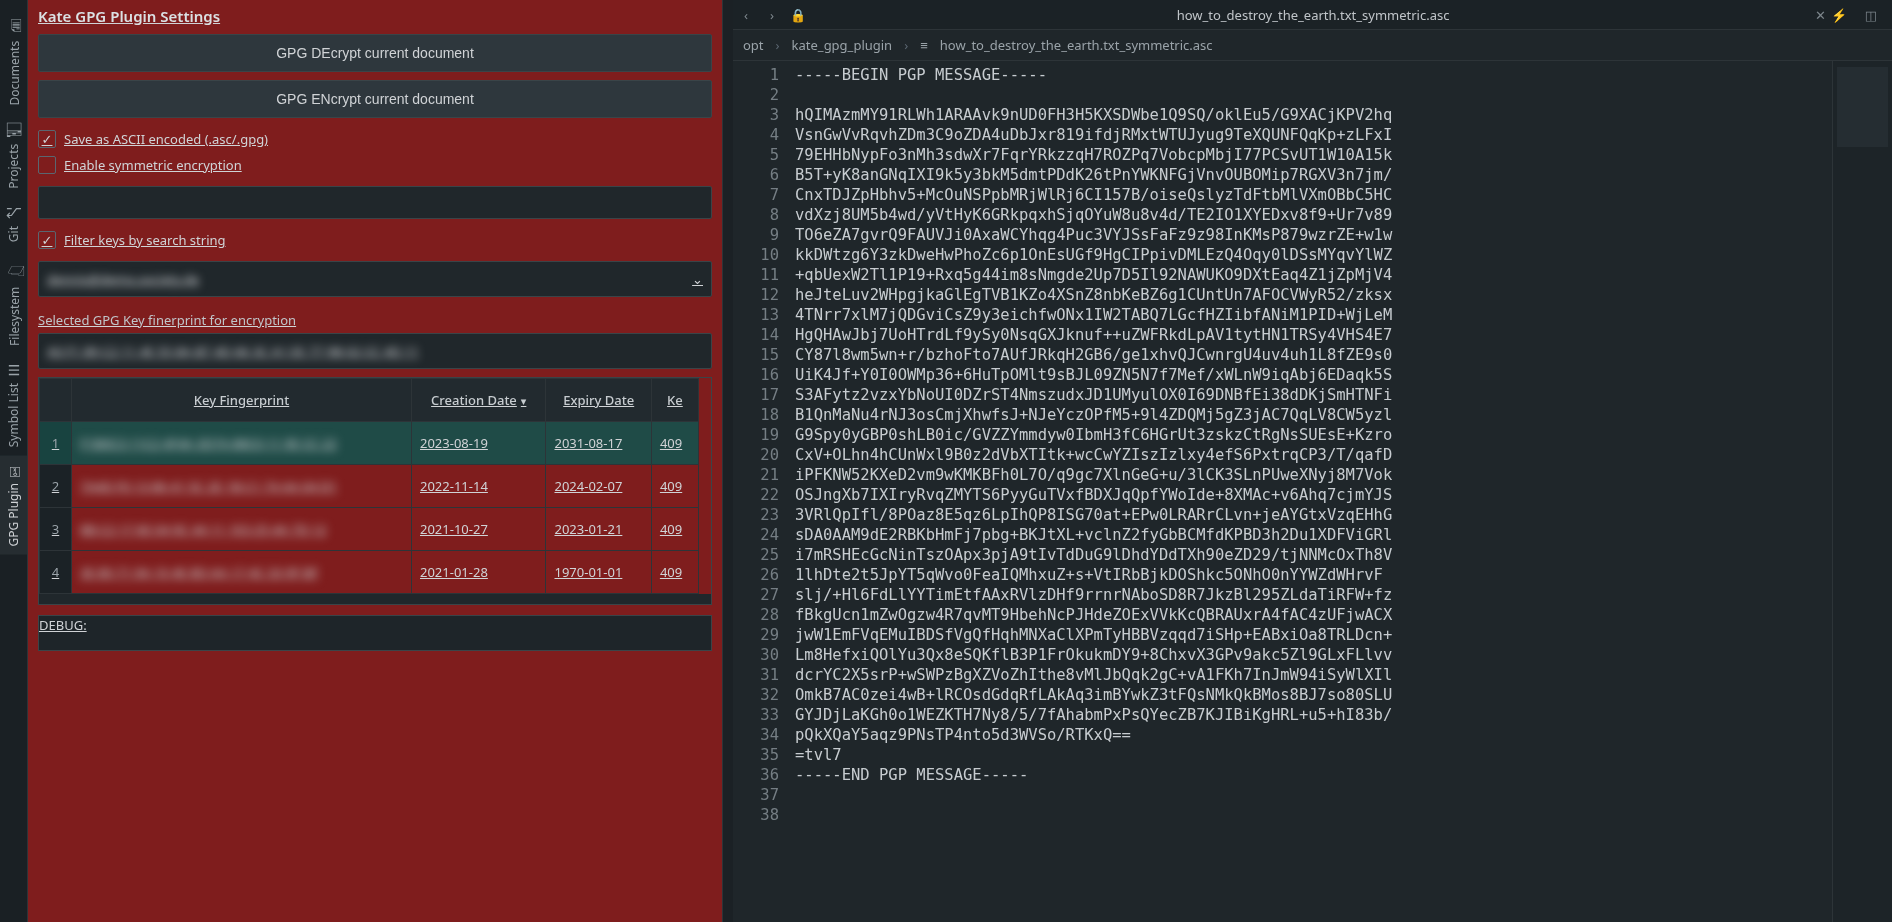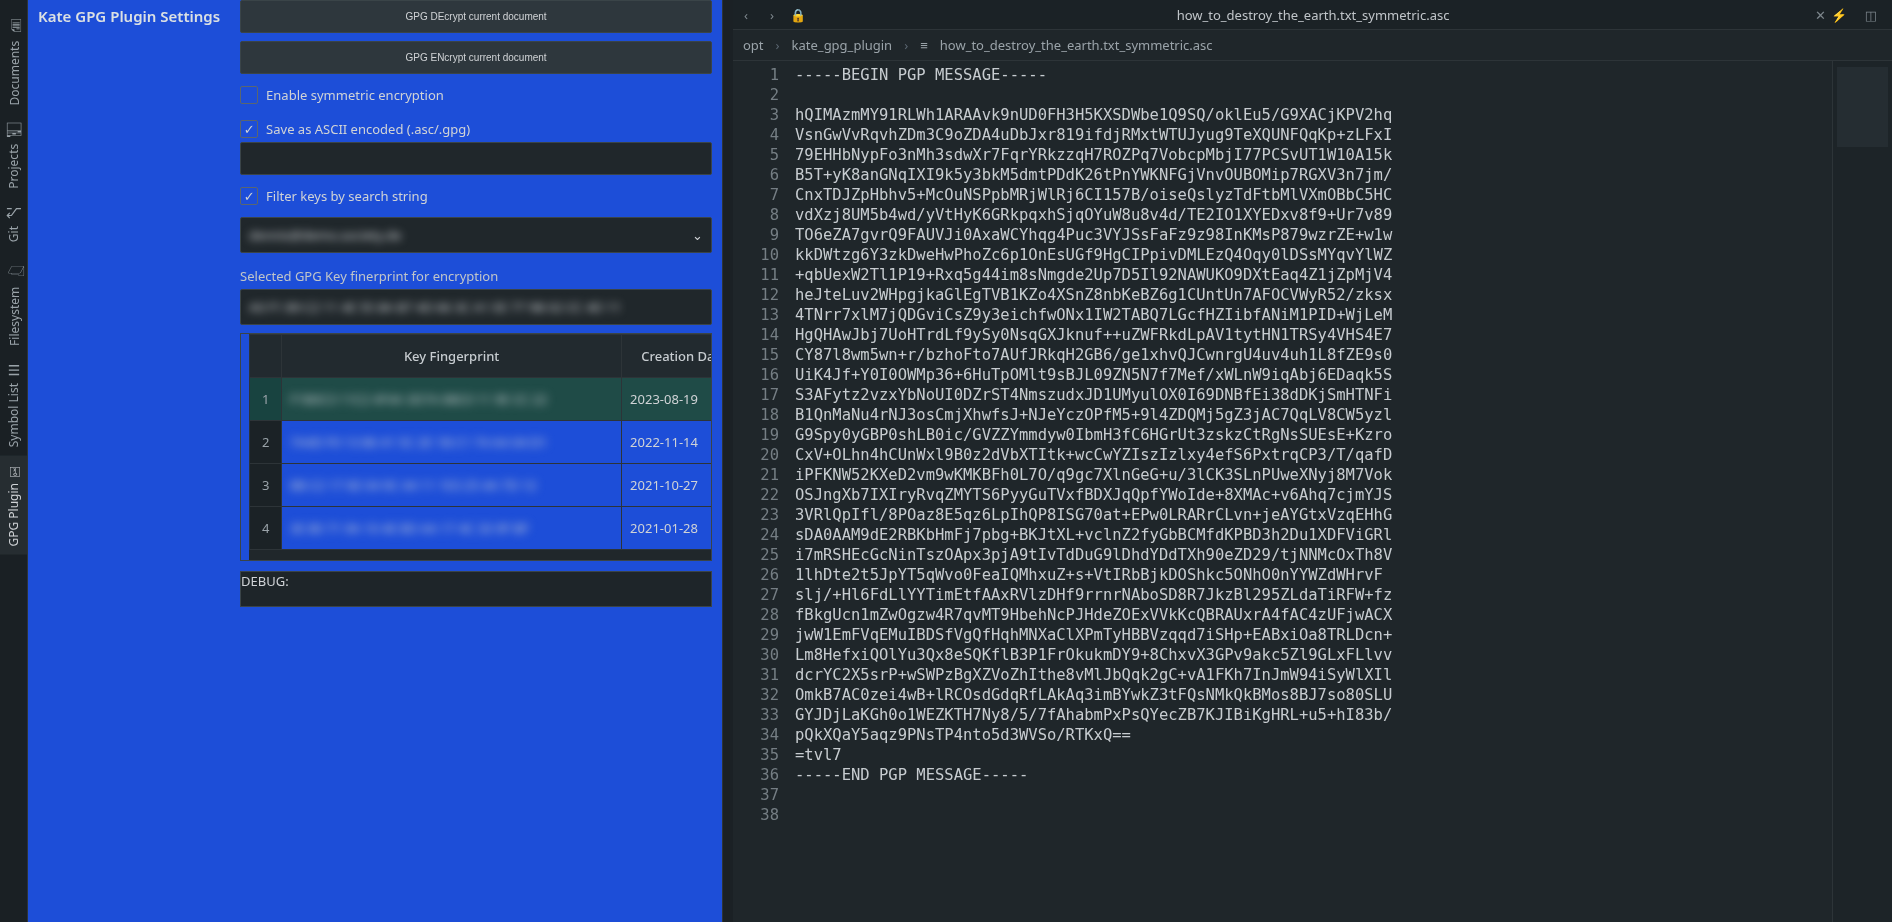--- a/index.html
+++ b/index.html
@@ -39,43 +39,44 @@
 .activity-item.active {
   background: #262d31;
   color: #d0d3d6;
 }
 .activity-icon {
   font-size: 14px;
 }
 
 .plugin-panel {
   width: 695px;
-  background: #1d4ed8;
-  display: flex;
-  flex-direction: row;
+  background: #7f1d1d;
+  display: flex;
+  flex-direction: column;
   border-right: 1px solid #2d3438;
+  text-decoration: underline;
 }
 .panel-header {
   font-weight: 600;
   font-size: 15px;
   padding: 6px 10px 8px 10px;
   color: #dbe0e3;
 }
 .panel-body {
   padding: 0 10px;
   overflow-y: auto;
   flex: 1;
 }
 .big-btn {
   width: 100%;
   background: #2e373d;
   border: 1px solid #3a4448;
   color: #d0d3d6;
   padding: 10px;
-  font-size: 10px;
+  font-size: 14px;
   margin-bottom: 8px;
   cursor: pointer;
   border-radius: 2px;
 }
 .check-row {
   display: flex;
   align-items: center;
   gap: 8px;
   padding: 4px 0;
 }
@@ -116,21 +117,20 @@
   user-select: none;
 }
 .section-gap { margin-bottom: 8px; }
 .bold-label { font-weight: 600; }
 
 .key-table-wrap {
   border: 1px solid #3a4448;
   margin-top: 0;
   overflow-x: auto;
   position: relative;
-  padding-left: 8px;
 }
 .key-table {
   width: 660px;
   border-collapse: collapse;
   font-size: 13px;
 }
 .key-table th, .key-table td {
   border: 1px solid #2d3438;
   padding: 12px 8px;
   text-align: left;
@@ -285,27 +285,27 @@
         <span class="activity-icon">⚿</span>
       </div>
     </div>
 
   <div class="plugin-panel">
     <div class="panel-header">Kate GPG Plugin Settings</div>
     <div class="panel-body">
       <button class="big-btn">GPG DEcrypt current document</button>
       <button class="big-btn">GPG ENcrypt current document</button>
 
+      <div class="check-row">
+        <span class="checkbox checked"></span>
+        <span>Save as ASCII encoded (.asc/.gpg)</span>
+      </div>
       <div class="check-row section-gap">
         <span class="checkbox"></span>
         <span>Enable symmetric encryption</span>
-      </div>
-      <div class="check-row">
-        <span class="checkbox checked"></span>
-        <span>Save as ASCII encoded (.asc/.gpg)</span>
       </div>
 
       <input class="text-input section-gap" style="">
 
       <div class="check-row section-gap">
         <span class="checkbox checked"></span>
         <span>Filter keys by search string</span>
       </div>
 
       <div class="select-input section-gap">

